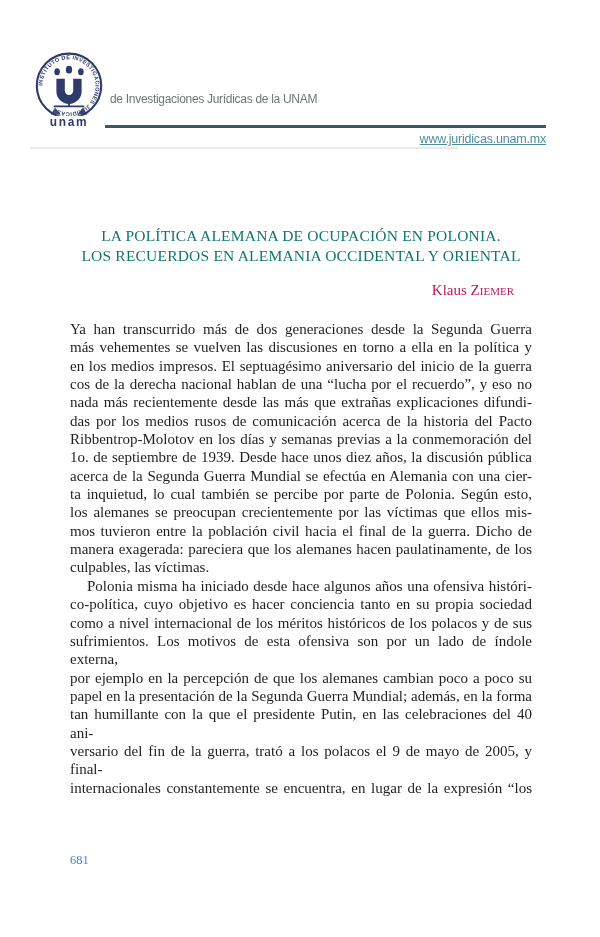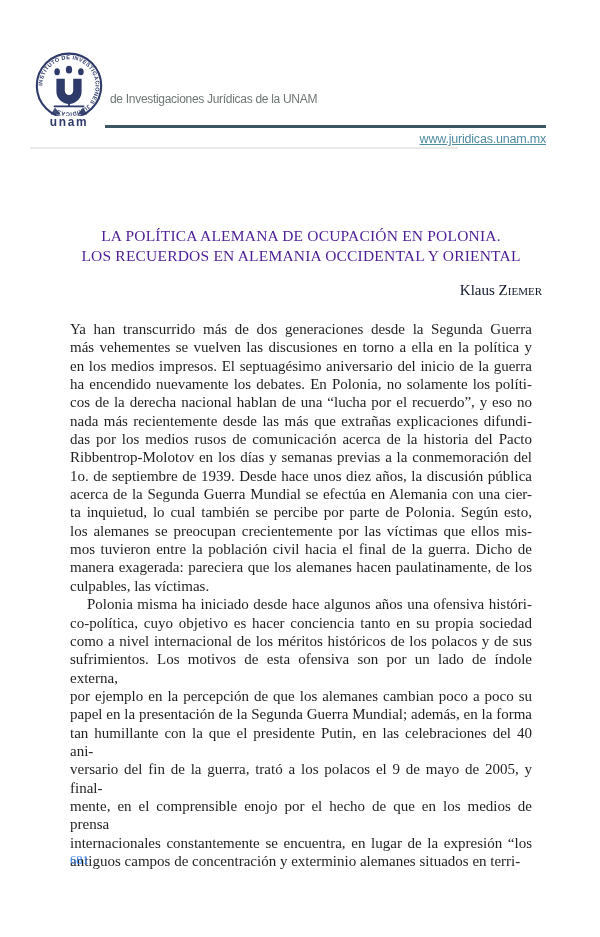--- a/index.html
+++ b/index.html
@@ -41,25 +41,25 @@
   }
   #scan-artifact{
     position:absolute;left:30px;top:147px;width:428px;height:2px;
     background:#dcdcdc;opacity:.6;filter:blur(.7px);
   }
   
   #title{
     position:absolute;left:70px;top:226px;width:462px;
     text-align:center;
     font-size:15.5px;line-height:19.5px;letter-spacing:.2px;
-    color:#4c1d95;
+    color:#0f766e;
   }
   #author{
-    position:absolute;left:80px;top:282px;width:462px;
-    text-align:right;font-size:15px;color:#0f172a;
+    position:absolute;left:52px;top:282px;width:462px;
+    text-align:right;font-size:15px;color:#be185d;
   }
   #author .last{font-variant:small-caps;}
   #article-body{
     position:absolute;left:70px;top:320px;width:462px;
     font-size:15px;line-height:18.35px;
   }
   .para{margin:0;}
   .bline{
     text-align:justify;
     text-align-last:justify;
@@ -123,21 +123,20 @@
   <div id="author">
     <span>Klaus</span>
     <span class="last">Ziemer</span>
   </div>
 
   <div id="article-body">
       <div class="para">
         <div class="bline">Ya han transcurrido más de dos generaciones desde la Segunda Guerra</div>
         <div class="bline">más vehementes se vuelven las discusiones en torno a ella en la política y</div>
         <div class="bline">en los medios impresos. El septuagésimo aniversario del inicio de la guerra</div>
-        <div class="bline">ha encendido nuevamente los debates. En Polonia, no solamente los políti-</div>
         <div class="bline">cos de la derecha nacional hablan de una “lucha por el recuerdo”, y eso no</div>
         <div class="bline">nada más recientemente desde las más que extrañas explicaciones difundi-</div>
         <div class="bline">das por los medios rusos de comunicación acerca de la historia del Pacto</div>
         <div class="bline">Ribbentrop-Molotov en los días y semanas previas a la conmemoración del</div>
         <div class="bline">1o. de septiembre de 1939. Desde hace unos diez años, la discusión pública</div>
         <div class="bline">acerca de la Segunda Guerra Mundial se efectúa en Alemania con una cier-</div>
         <div class="bline">ta inquietud, lo cual también se percibe por parte de Polonia. Según esto,</div>
         <div class="bline">los alemanes se preocupan crecientemente por las víctimas que ellos mis-</div>
         <div class="bline">mos tuvieron entre la población civil hacia el final de la guerra. Dicho de</div>
         <div class="bline">manera exagerada: pareciera que los alemanes hacen paulatinamente, de los</div>
@@ -145,21 +144,19 @@
       </div>
       <div class="para indent">
         <div class="bline">Polonia misma ha iniciado desde hace algunos años una ofensiva históri-</div>
         <div class="bline">co-política, cuyo objetivo es hacer conciencia tanto en su propia sociedad</div>
         <div class="bline">como a nivel internacional de los méritos históricos de los polacos y de sus</div>
         <div class="bline">sufrimientos. Los motivos de esta ofensiva son por un lado de índole externa,</div>
         <div class="bline">por ejemplo en la percepción de que los alemanes cambian poco a poco su</div>
         <div class="bline">papel en la presentación de la Segunda Guerra Mundial; además, en la forma</div>
         <div class="bline">tan humillante con la que el presidente Putin, en las celebraciones del 40 ani-</div>
         <div class="bline">versario del fin de la guerra, trató a los polacos el 9 de mayo de 2005, y final-</div>
-        <div class="bline">mente, en el comprensible enojo por el hecho de que en los medios de prensa</div>
         <div class="bline">internacionales constantemente se encuentra, en lugar de la expresión “los</div>
-        <div class="bline last">antiguos campos de concentración y exterminio alemanes situados en terri-</div>
       </div>
     </div>
 
   <div id="page-number">681</div>
 
 </div>
 
 </body></html>

